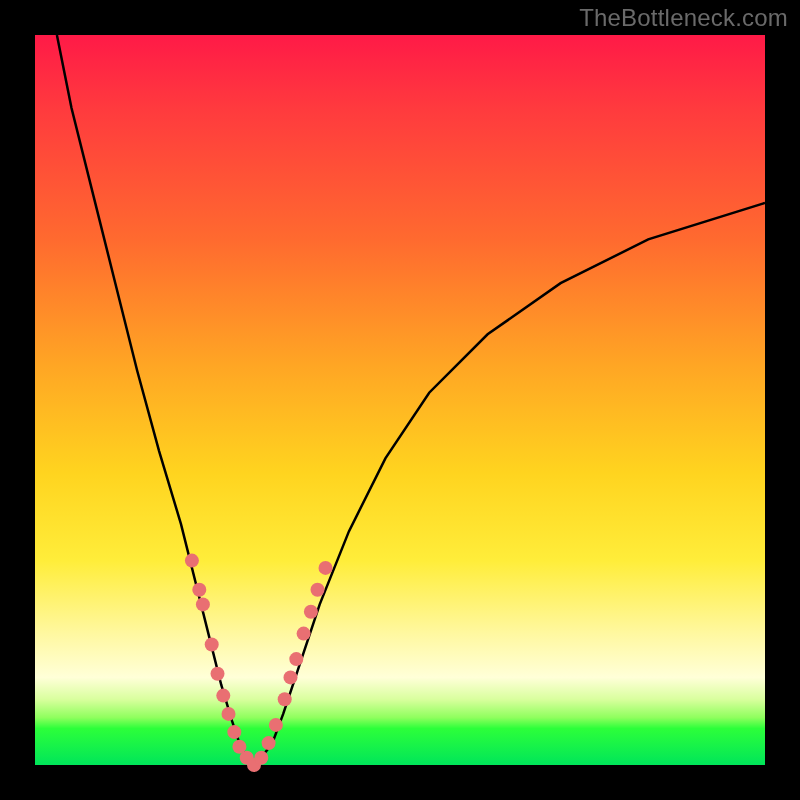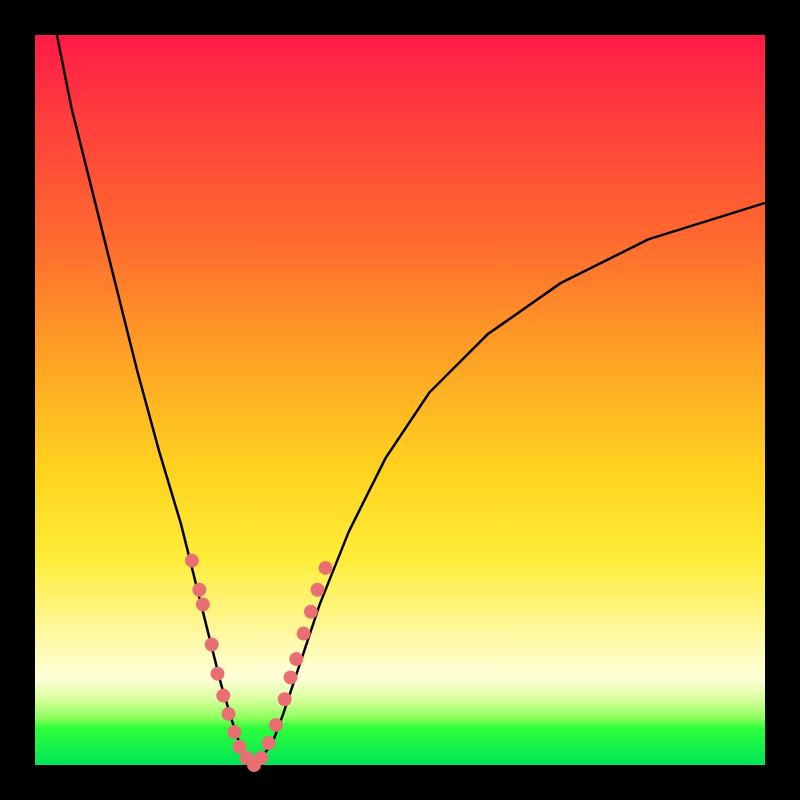--- a/index.html
+++ b/index.html
@@ -82,13 +82,14 @@
           <circle cx="249.7" cy="664.3" r="7" fill="#e96f72" stroke="#b94a4d" stroke-width="0"></circle>
           <circle cx="255.5" cy="642.4" r="7" fill="#e96f72" stroke="#b94a4d" stroke-width="0"></circle>
           <circle cx="261.3" cy="624.1" r="7" fill="#e96f72" stroke="#b94a4d" stroke-width="0"></circle>
           <circle cx="268.6" cy="598.6" r="7" fill="#e96f72" stroke="#b94a4d" stroke-width="0"></circle>
           <circle cx="275.9" cy="576.7" r="7" fill="#e96f72" stroke="#b94a4d" stroke-width="0"></circle>
           <circle cx="282.5" cy="554.8" r="7" fill="#e96f72" stroke="#b94a4d" stroke-width="0"></circle>
           <circle cx="290.5" cy="532.9" r="7" fill="#e96f72" stroke="#b94a4d" stroke-width="0"></circle>
         </g>
     </svg>
   </div>
+  <div class="watermark">TheBottleneck.com</div>
 </div>
 
 </body></html>

